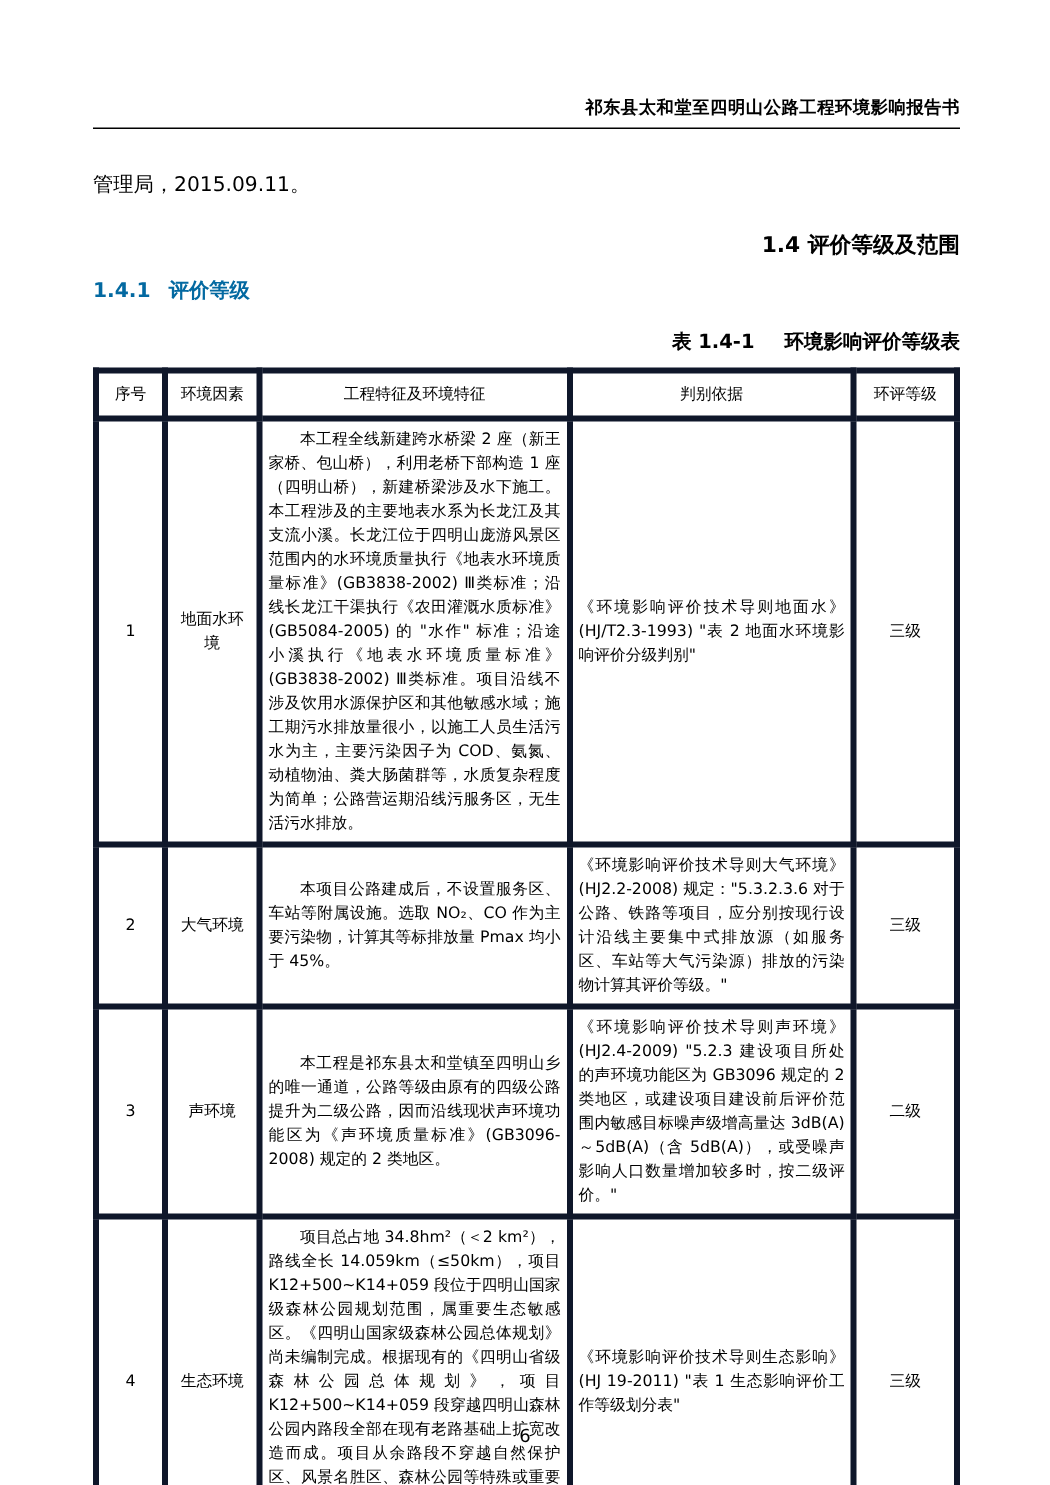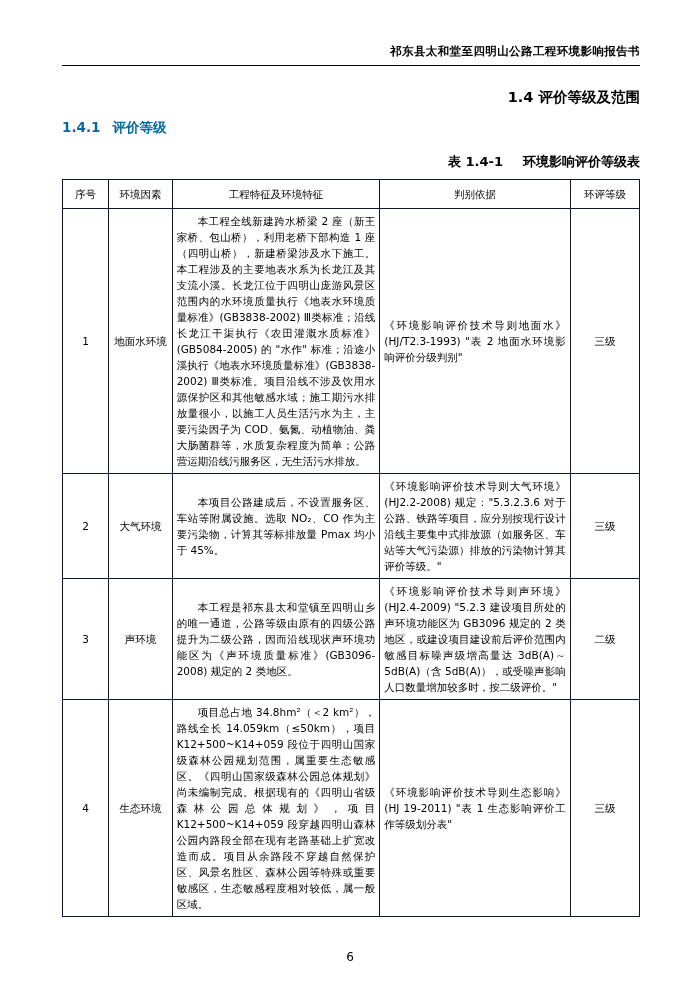--- a/index.html
+++ b/index.html
@@ -14,21 +14,21 @@
     color: #1a1a1a;
     position: relative;
     overflow: hidden;
   }
   .page {
     position: absolute;
     left: 0; top: 0;
     width: 700px;
     height: 990px;
     box-sizing: border-box;
-    padding: 44px 60px 40px 62px;
+    padding: 64px 60px 40px 62px;
   }
   .header {
     text-align: right;
     font-size: 11.5px;
     font-weight: bold;
     letter-spacing: 0.4px;
     padding-bottom: 6px;
     color: #000;
   }
   .header-rule {
@@ -69,21 +69,21 @@
   .table-title .gap { display: inline-block; width: 20px; }
   table.envtab {
     width: 100%;
     border-collapse: collapse;
     table-layout: fixed;
     font-size: 10.5px;
     color: #000;
   }
   table.envtab th,
   table.envtab td {
-    border: 1px solid #0f172a;
+    border: 4px solid #0f172a;
     padding: 4px 4px;
     vertical-align: middle;
     line-height: 16px;
   }
   table.envtab th {
     text-align: center;
     font-weight: normal;
     padding: 6px 2px;
   }
   td.c-no, td.c-factor, td.c-level {
@@ -112,20 +112,21 @@
 </head>
 <body>
 
 <div class="page">
 
   <div class="header">
     <span>祁东县太和堂至四明山公路工程环境影响报告书</span>
   </div>
   <div class="header-rule"></div>
 
+  <p class="para">管理局，2015.09.11。</p>
 
   <h2 class="sec">1.4  评价等级及范围</h2>
 
   <h3 class="subsec">
     <span class="num">1.4.1</span><span>评价等级</span>
   </h3>
 
 
   <div class="table-title">
     <span>表 1.4-1</span><span class="gap"></span><span>环境影响评价等级表</span>

